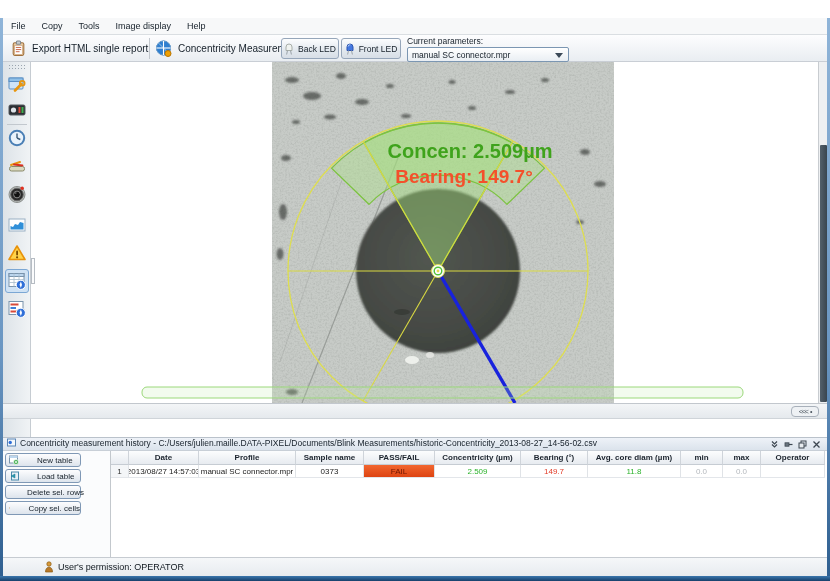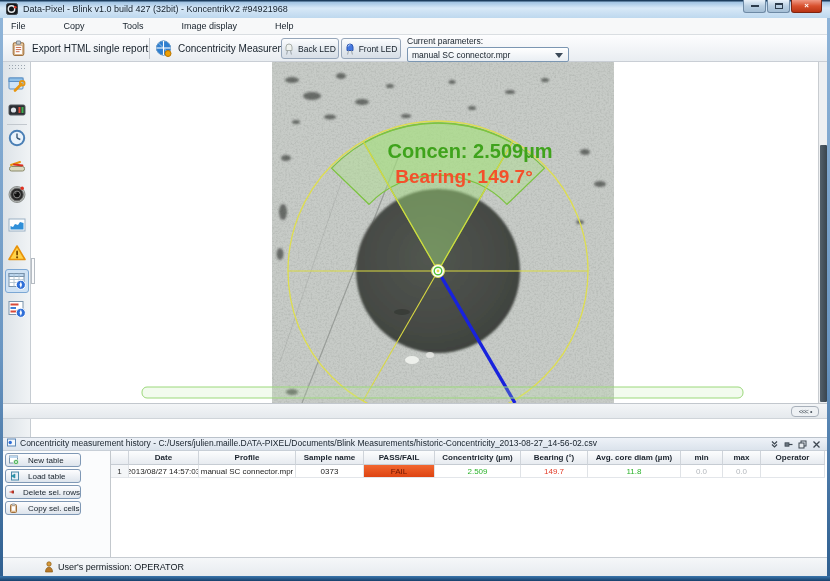--- a/index.html
+++ b/index.html
@@ -26,21 +26,21 @@
   }
   .wbtn.close { width:31px; background:linear-gradient(#f09a86,#d8502e 50%,#b93414); border-color:#7e2410; color:#fff; font-weight:bold; }
   .minbar { width:8px; height:2px; background:#2c3c4c; }
   .maxbox { width:8px; height:6px; border:1px solid #2c3c4c; border-top-width:2px; }
   .frame-l { position:absolute; left:0; top:18px; width:3px; height:558px; background:linear-gradient(180deg,#8fb4d8,#6a96c2 60%,#2f5f90); }
   .frame-r { position:absolute; right:0; top:18px; width:3px; height:558px; background:linear-gradient(180deg,#8fb4d8,#6a96c2 60%,#2f5f90); }
   .frame-b { position:absolute; left:0; top:576px; width:830px; height:5px; background:linear-gradient(180deg,#3a76ad,#17406b); }
   
   .menubar {
     position:absolute; left:3px; top:18px; width:824px; height:17px;
-    background:#f7f8f9; border-bottom:1px solid #dadee2; display:flex; align-items:center;gap:22px;
+    background:#f7f8f9; border-bottom:1px solid #dadee2; display:flex; align-items:center;
   }
   .menu-item { font-size:9px; color:#16202a; padding:0 8px; line-height:17px; }
   .toolbar {
     position:absolute; left:3px; top:35px; width:824px; height:27px;
     background:linear-gradient(#fdfdfe,#e9edf1); border-bottom:1px solid #c9ced5;
   }
   .tool-group { position:absolute; display:flex; align-items:center; gap:5px; height:27px; }
   .tool-label { font-size:10px; color:#16202a; white-space:nowrap; }
   .tb-sep { position:absolute; left:146px; top:3px; width:1px; height:21px; background:#c3c8ce; }
   .led-btn {
@@ -88,21 +88,21 @@
   .focus-handle { position:absolute; left:281px; top:0; width:3px; height:12px; background:#4a5560; }
   
   .hist-header { position:absolute; left:3px; top:437px; width:824px; height:14px;
     background:linear-gradient(#eef2f8,#dbe3ec); border-top:1px solid #bac2cb; border-bottom:1px solid #c8cfd7;
     display:flex; align-items:flex-start; }
   .hist-title { font-size:8.5px; color:#16202a; margin-left:4px; white-space:nowrap; }
   .hist-icons { position:absolute; right:6px; top:2px; display:flex; gap:5px; }
   .hist-body { position:absolute; left:3px; top:451px; width:824px; height:106px; background:#fff; }
   .btn-col { position:absolute; left:0; top:0; width:108px; height:106px; border-right:1px solid #c3c8cd; background:#fbfcfd; }
   .tbtn { position:absolute; left:2px; width:76px; height:14px; border:1px solid #7f98b5; border-radius:3px;
-    background:linear-gradient(#fdfdfe,#dde4ec); display:flex; align-items:center; gap:9px; padding-left:3px;
+    background:linear-gradient(#fdfdfe,#dde4ec); display:flex; align-items:center; gap:18px; padding-left:3px;
     font-size:8px; color:#16202a; white-space:nowrap; }
   .table { position:absolute; left:108px; top:0; }
   .hrow, .drow { display:flex; }
   .hcell { height:14px; background:linear-gradient(#fcfdfe,#e7ebf0); border-right:1px solid #cfd4da; border-bottom:1px solid #c6ccd3;
     font-size:8px; font-weight:bold; color:#1c242e; display:flex; align-items:center; justify-content:center; overflow:hidden; }
   .dcell { height:13px; background:#fff; border-right:1px solid #e0e3e7; border-bottom:1px solid #e3e6ea;
     font-size:8px; color:#222; display:flex; align-items:center; justify-content:center; overflow:hidden; white-space:nowrap; }
   .c0{width:18px;} .c1{width:70px;} .c2{width:97px;} .c3{width:68px;} .c4{width:71px;}
   .c5{width:86px;} .c6{width:67px;} .c7{width:93px;} .c8{width:42px;} .c9{width:38px;} .c10{width:64px;}
   .idx { background:#f4f6f8; color:#333; }
@@ -114,39 +114,20 @@
   .statusbar { position:absolute; left:3px; top:557px; width:824px; height:19px;
     background:linear-gradient(#f5f7f9,#e7ebef); border-top:1px solid #c6cbd1; display:flex; align-items:center; }
   .status-text { font-size:9px; color:#10181f; margin-left:4px; }
   .status-ico { margin-left:41px; }
 </style>
 </head>
 <body>
 
 <div class="win">
 
-  <div class="titlebar">
-    <svg class="app-ico" viewBox="0 0 12 12">
-      <rect x="0.5" y="0.5" width="11" height="11" rx="2" fill="#15181c" stroke="#3c4248"></rect>
-      <circle cx="5.5" cy="6" r="3.2" fill="none" stroke="#e8eaec" stroke-width="1.4"></circle>
-      <circle cx="9.3" cy="4.2" r="1.3" fill="#d83020"></circle>
-    </svg>
-    <span class="title-text">Data-Pixel - Blink v1.0 build 427 (32bit) - KoncentrikV2 #94921968</span>
-    <div class="winbtns">
-      <div class="wbtn">
-          <div class="minbar"></div>
-        </div>
-      <div class="wbtn">
-          <div class="maxbox"></div>
-        </div>
-      <div class="wbtn close">
-          <span>×</span>
-        </div>
-    </div>
-  </div>
 
   <div class="frame-l"></div>
   <div class="frame-r"></div>
   <div class="frame-b"></div>
 
   <div class="menubar">
     <span class="menu-item">File</span>
     <span class="menu-item">Copy</span>
     <span class="menu-item">Tools</span>
     <span class="menu-item">Image display</span>

